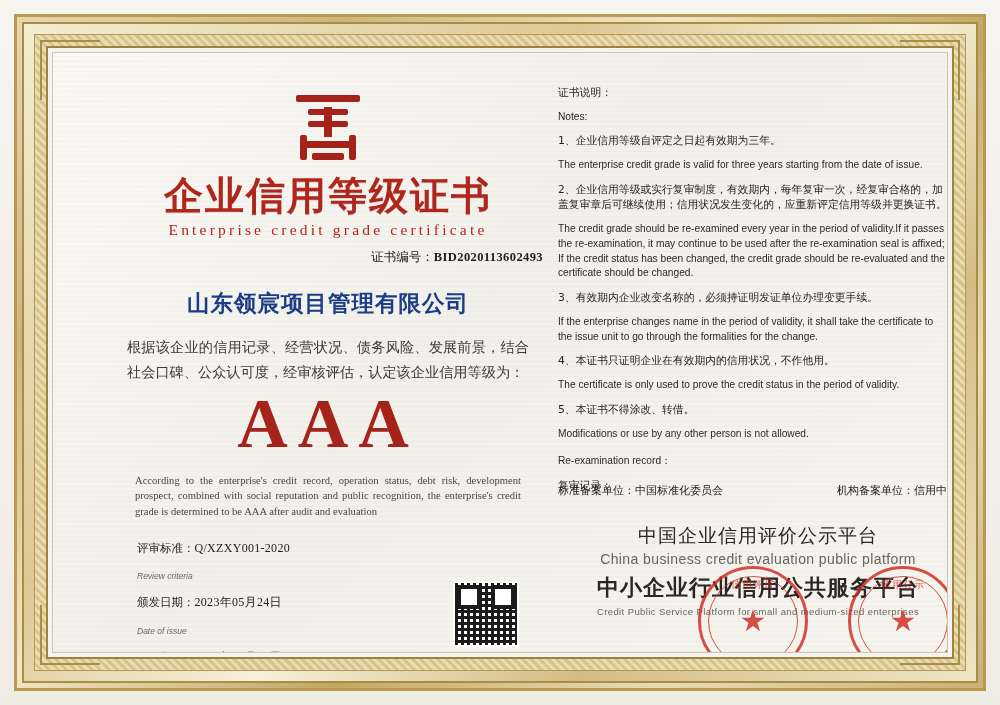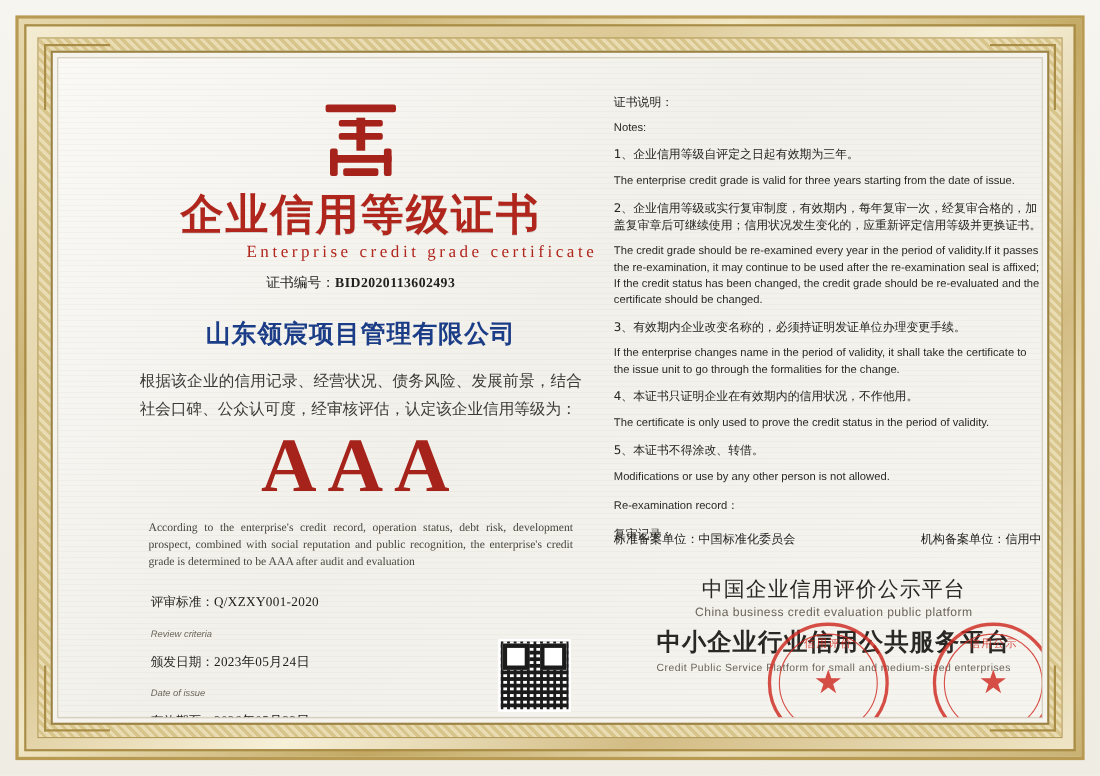--- a/index.html
+++ b/index.html
@@ -60,24 +60,23 @@
   .logo svg{display:block;}
   .title-cn{
     font-family:"DejaVu Sans", sans-serif;
     font-size:39px;font-weight:bold;color:#b0251c;letter-spacing:2px;
     margin-top:2px;line-height:1.1;
     text-shadow:0 1px 0 rgba(0,0,0,.12);
   }
   .title-en{
     font-size:15.5px;color:#b0251c;letter-spacing:3.2px;margin-top:3px;
     font-family:"Liberation Serif", serif;
-    text-align:right;
   }
   .cert-no{
-    margin-top:10px;font-size:12.5px;color:#22201e;
+    margin-top:10px;font-size:12.5px;color:#22201e;text-align:right;
   }
   .cert-no b{font-family:"Liberation Serif", serif;font-weight:bold;letter-spacing:.4px;}
   .company{
     margin-top:22px;font-size:22.5px;font-weight:bold;color:#1b3c86;
     font-family:"DejaVu Sans", sans-serif;letter-spacing:1px;
   }
   .desc-cn{
     margin-top:16px;font-size:14.2px;color:#3c3a36;line-height:1.75;
     text-align:justify;padding:0 14px;
     font-family:"DejaVu Sans", sans-serif;
@@ -131,21 +130,21 @@
   .r-gap{height:4px;}
   .filing{
     position:absolute;left:505px;top:430px;width:400px;
     display:flex;justify-content:space-between;font-size:11px;color:#22201e;
     font-family:"DejaVu Sans", sans-serif;
   }
   .org-block{
     position:absolute;left:505px;top:470px;width:400px;text-align:center;
   }
   .org-cn1{font-size:19px;color:#2a2825;font-family:"DejaVu Sans", sans-serif;letter-spacing:1px;text-align:center;}
-  .org-en1{font-size:11px;color:#6a645a;letter-spacing:.4px;margin-top:2px;}
+  .org-en1{font-size:14px;color:#6a645a;letter-spacing:.4px;margin-top:2px;}
   .org-cn2{font-size:22px;color:#2a2825;font-family:"DejaVu Sans", sans-serif;letter-spacing:1px;margin-top:6px;font-weight:bold;}
   .org-en2{font-size:9.5px;color:#6a645a;letter-spacing:.4px;margin-top:3px;}
 
   
   .seal{
     position:absolute;width:104px;height:104px;border-radius:50%;
     border:3px solid #cf2a22;opacity:.82;
     color:#cf2a22;
   }
   .seal .inner-ring{

